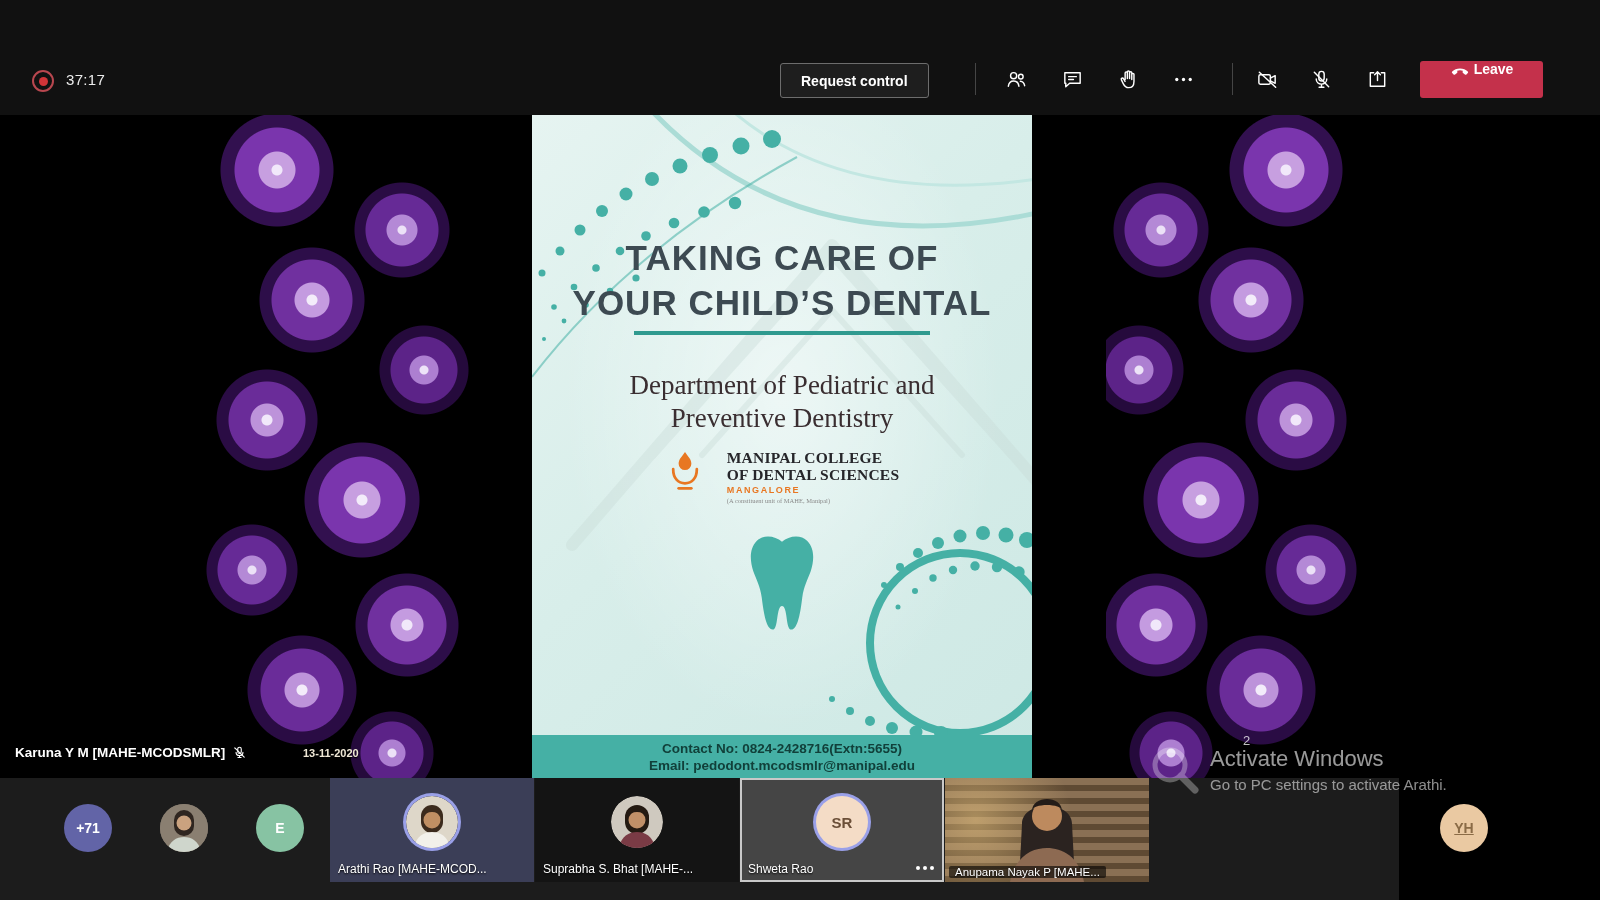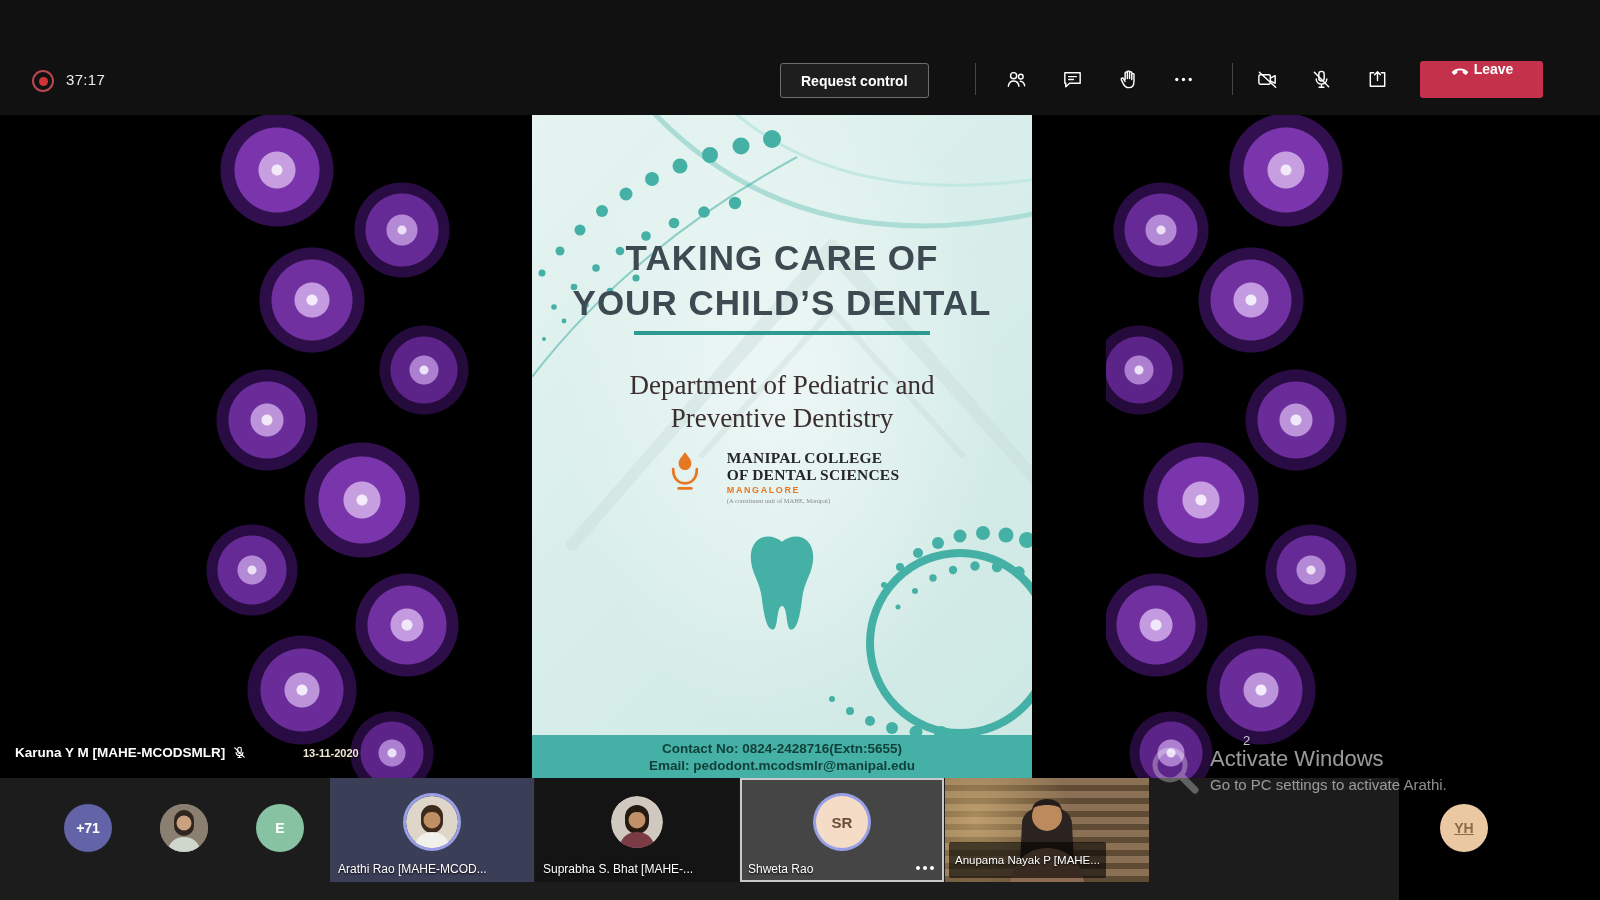--- a/index.html
+++ b/index.html
@@ -87,21 +87,21 @@
   .tile{position:relative;width:204px;height:104px;background:#141414;overflow:hidden;cursor:pointer;}
   .tile.arathi{background:#3b3e57;}
   .tile.selected{background:#454545;outline:2px solid #c9c9c9;outline-offset:-2px;}
   .tile-avatar{position:absolute;left:50%;top:44px;transform:translate(-50%,-50%);
                width:52px;height:52px;border-radius:50%;overflow:hidden;display:flex;
                align-items:center;justify-content:center;}
   .ringed{box-shadow:0 0 0 3px #9aa0e8;}
   .initials-avatar{background:#f4dcc6;color:#6b4f38;font-size:15px;font-weight:700;}
   .tile-name{position:absolute;left:8px;bottom:6px;max-width:180px;white-space:nowrap;overflow:hidden;
              text-overflow:ellipsis;color:#fff;font-size:12px;text-shadow:0 1px 2px #000;}
-  .tile-name.pill{left:4px;bottom:4px;background:rgba(0,0,0,.6);padding:12px 6px;border-radius:2px;
+  .tile-name.pill{left:4px;bottom:4px;background:rgba(0,0,0,.6);padding:0 6px;border-radius:2px;
                   font-size:11.5px;max-width:186px;}
   .more-dots{position:absolute;right:24px;bottom:12px;width:4px;height:4px;border-radius:50%;
              background:#fff;box-shadow:7px 0 0 #fff,14px 0 0 #fff;cursor:pointer;}
   .video-bg{position:absolute;inset:0;}
   .anupama-bg{background:radial-gradient(circle at 15% 40%,rgba(232,196,128,.55),transparent 52%),
               repeating-linear-gradient(180deg,#8a7054 0 7px,#5f4a33 7px 13px);}
   .dilip-bg{background:radial-gradient(circle at 12% 28%,rgba(255,250,230,.75),transparent 38%),
             linear-gradient(180deg,#d8cdb4 0%,#bcac8d 50%,#6b543a 78%,#2e2318 100%);}
   .video-person{position:absolute;left:50%;bottom:0;transform:translateX(-50%);}
 </style>

